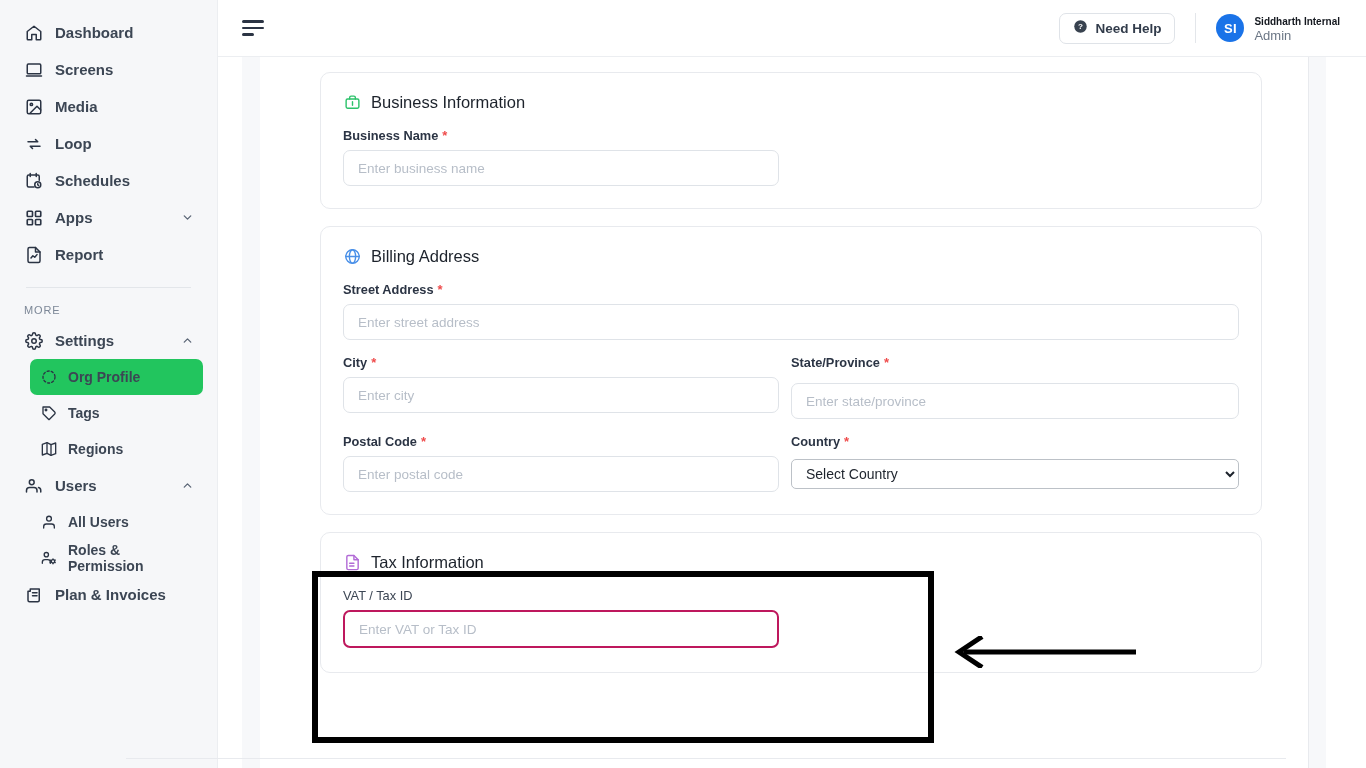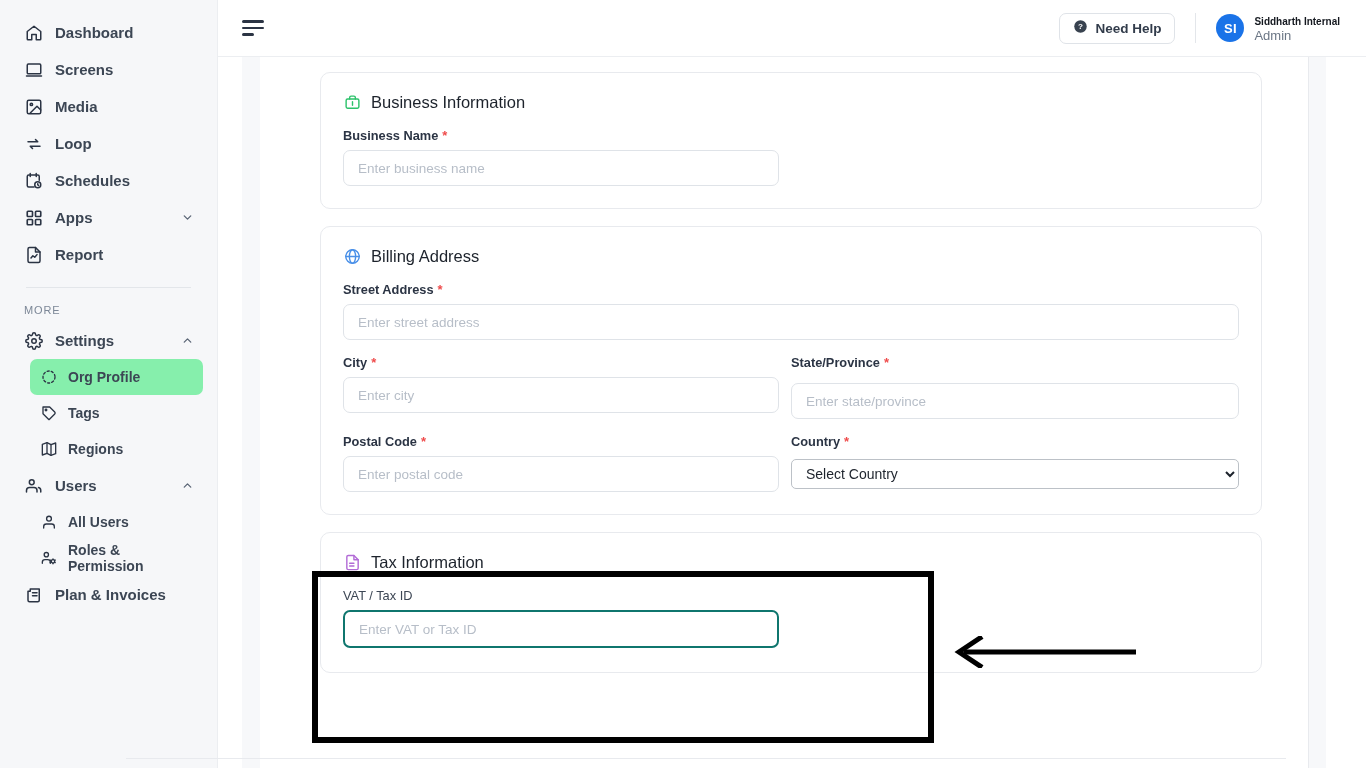--- a/index.html
+++ b/index.html
@@ -46,21 +46,21 @@
   .nav-sep { height: 1px; background: #e3e6ea; margin: 14px 12px 0 12px; }
   .nav-heading {
     font-size: 11px; font-weight: 400; color: #7c8797;
     letter-spacing: 0.9px; padding: 16px 0 6px 24px;
   }
   .sub-item {
     display: flex; align-items: center; gap: 11px;
     height: 36px; margin-left: 16px; padding: 0 10px; border-radius: 7px;
     color: #3c4654; font-size: 14px; font-weight: 600; cursor: pointer;
   }
-  .sub-item.active { background: #86efac; }
+  .sub-item.active { background: #22c55e; }
   .sub-item .ico { width: 17px; height: 17px; flex: 0 0 auto;
                    display:flex; align-items:center; justify-content:center; }
 
   
   #header {
     position: absolute; left: 218px; top: 0;
     width: 1148px; height: 57px;
     background: #ffffff; border-bottom: 1px solid #eceef1;
     display: flex; align-items: center;
   }
@@ -115,21 +115,21 @@
   }
   .field-label .req { color:#ef4b4b; font-weight:700; font-size:13px; }
   .field-label.normal { font-weight:400; color:#3c4654; }
 
   .inp {
     width:100%; height:36px; border:1px solid #dfe3e8; border-radius:7px;
     padding:0 14px; font-size:13.5px; color:#1d232c;
     font-family:"Liberation Sans", sans-serif; background:#fff; outline:none;
   }
   .inp::placeholder { color:#b7bec8; }
-  .inp.focused { border:2px solid #0f766e; }
+  .inp.focused { border:2px solid #be185d; }
   select.inp { height:30px; padding:0 10px; border-radius:5px; border:1px solid #bcc1c7;
                font-size:14px; color:#1d232c; appearance:auto; }
 
   .row2 { display:flex; gap:12px; margin-top:15px; }
   .col-l { width:436px; }
   .col-r { flex:1; }
 
   
   .tax-card { padding:20px 22px 24px 22px; }
 

